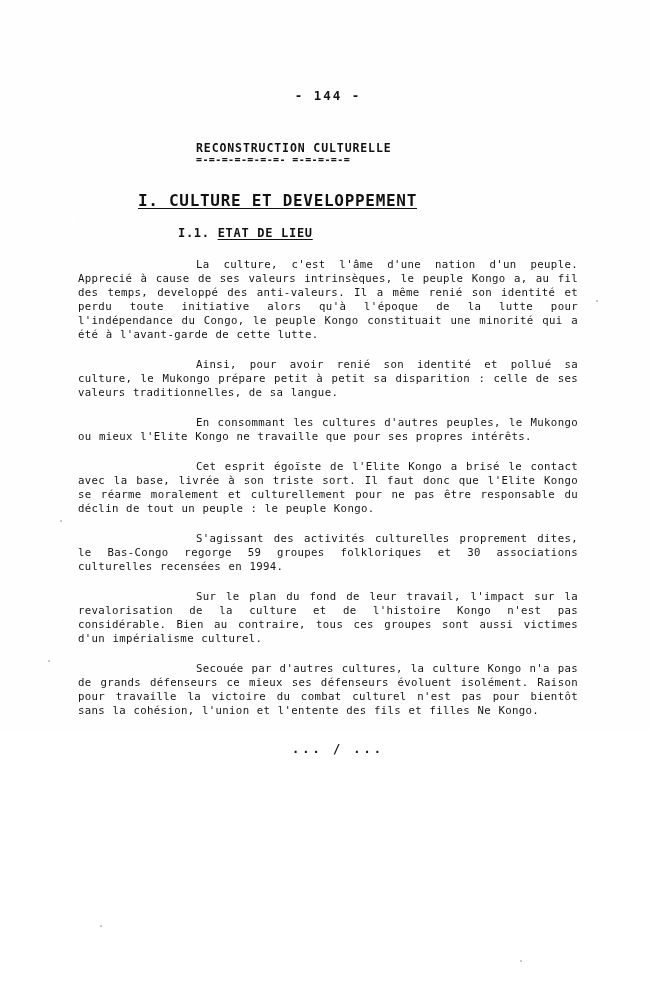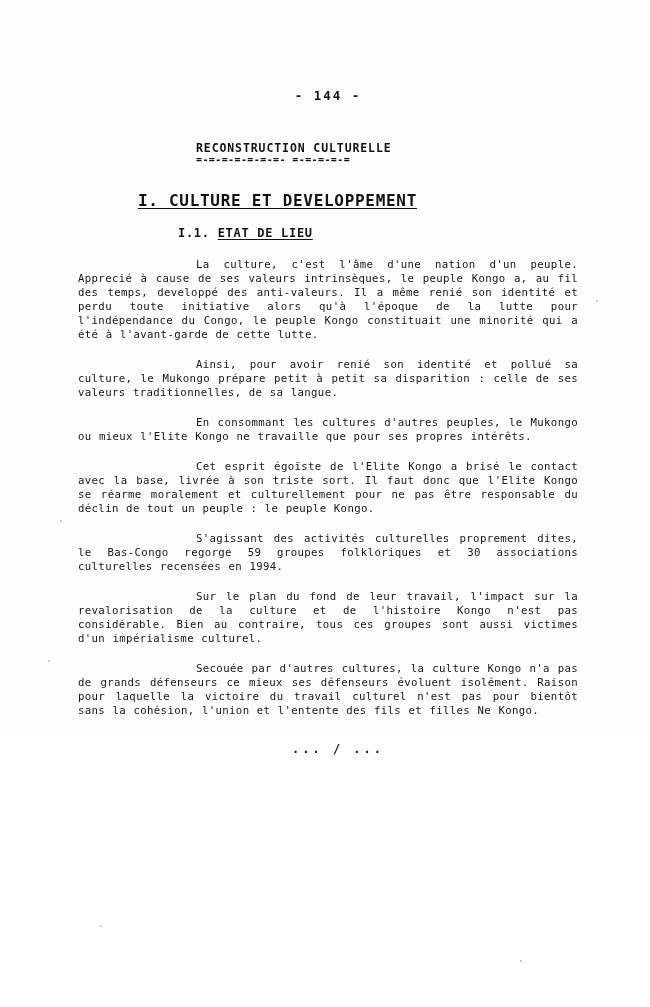--- a/index.html
+++ b/index.html
@@ -136,17 +136,17 @@
       <span>I.1.</span>
       <span class="u">ETAT DE LIEU</span>
     </div>
 
     <p class="para">La culture, c'est l'âme d'une nation d'un peuple. Apprecié à cause de ses valeurs intrinsèques, le peuple Kongo a, au fil des temps, developpé des anti-valeurs. Il a même renié son identité et perdu toute initiative alors qu'à l'époque de la lutte pour l'indépendance du Congo, le peuple Kongo constituait une minorité qui a été à l'avant-garde de cette lutte.</p>
     <p class="para">Ainsi, pour avoir renié son identité et pollué sa culture, le Mukongo prépare petit à petit sa disparition : celle de ses valeurs traditionnelles, de sa langue.</p>
     <p class="para">En consommant les cultures d'autres peuples, le Mukongo ou mieux l'Elite Kongo ne travaille que pour ses propres intérêts.</p>
     <p class="para">Cet esprit égoïste de l'Elite Kongo a brisé le contact avec la base, livrée à son triste sort. Il faut donc que l'Elite Kongo se réarme moralement et culturellement pour ne pas être responsable du déclin de tout un peuple : le peuple Kongo.</p>
     <p class="para">S'agissant des activités culturelles proprement dites, le Bas-Congo regorge 59 groupes folkloriques et 30 associations culturelles recensées en 1994.</p>
     <p class="para">Sur le plan du fond de leur travail, l'impact sur la revalorisation de la culture et de l'histoire Kongo n'est pas considérable. Bien au contraire, tous ces groupes sont aussi victimes d'un impérialisme culturel.</p>
-    <p class="para">Secouée par d'autres cultures, la culture Kongo n'a pas de grands défenseurs ce mieux ses défenseurs évoluent isolément. Raison pour laquelle la victoire du travail culturel n'est pas pour bientôt sans la cohésion, l'union et l'entente des fils et filles Ne Kongo.</p>
+    <p class="para">Secouée par d'autres cultures, la culture Kongo n'a pas de grands défenseurs ce mieux ses défenseurs évoluent isolément. Raison pour travaille la victoire du combat culturel n'est pas pour bientôt sans la cohésion, l'union et l'entente des fils et filles Ne Kongo.</p>
 
     <div class="footer-mark">... / ...</div>
   </div>
 </div>
 
 </body></html>

